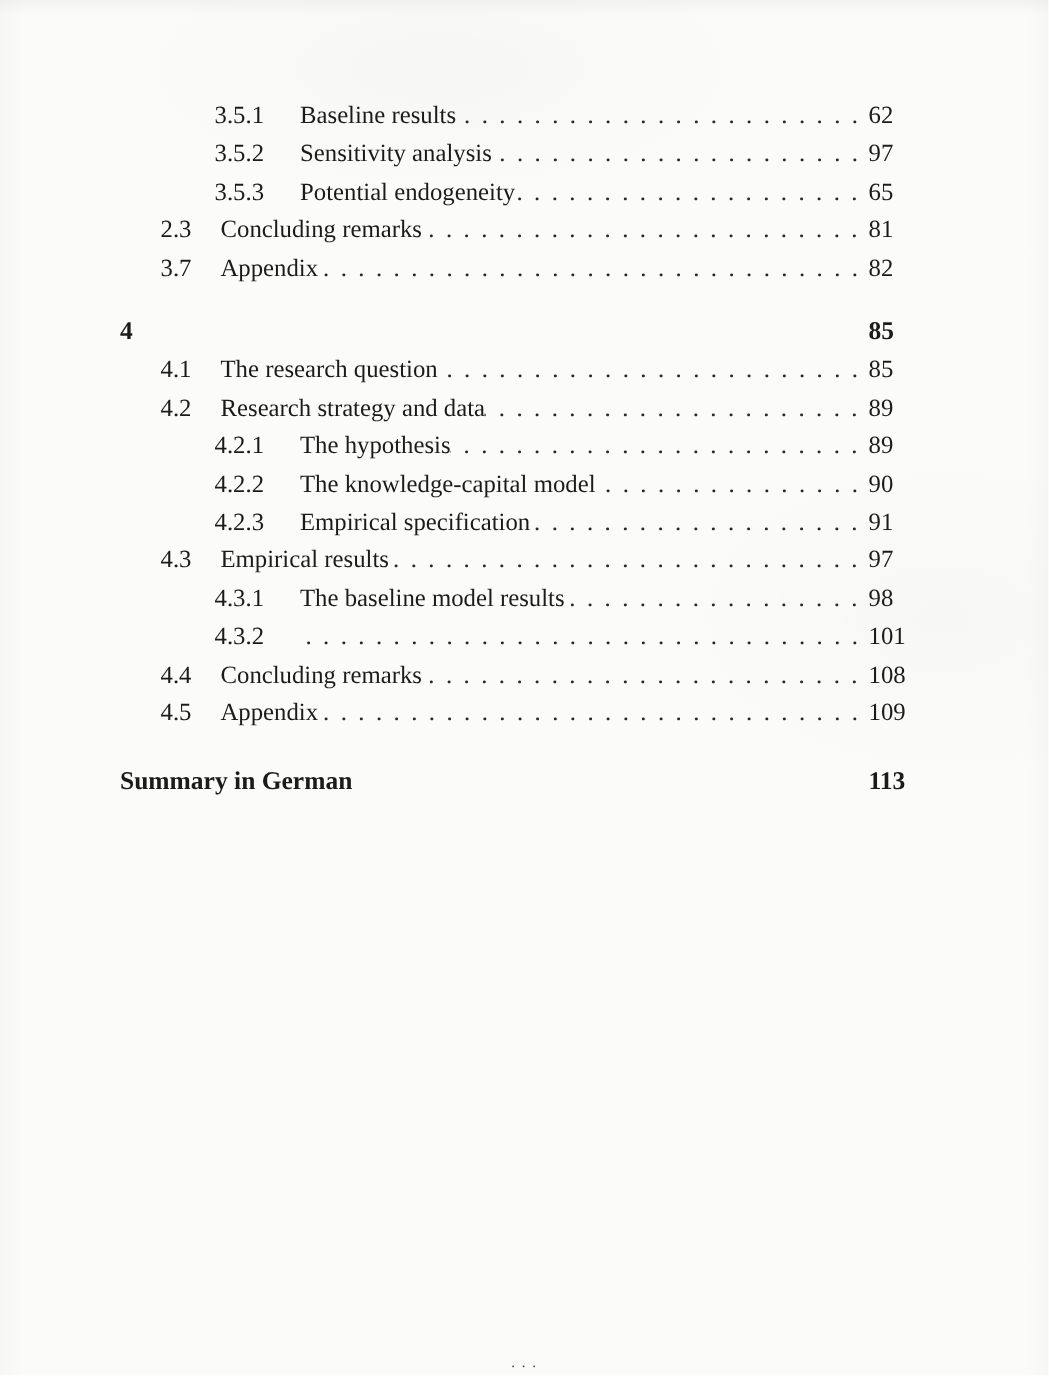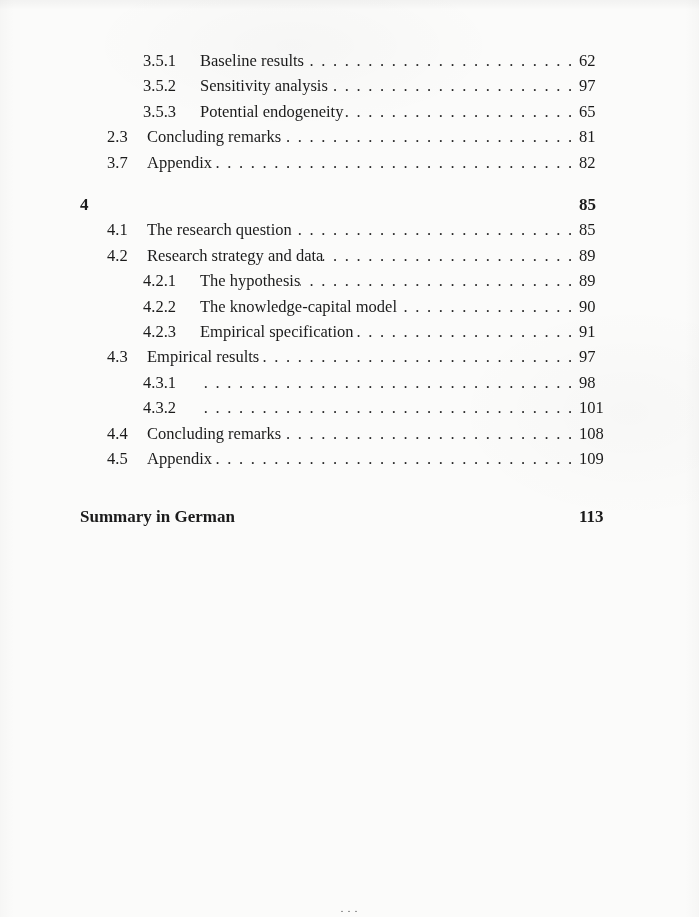--- a/index.html
+++ b/index.html
@@ -22,38 +22,38 @@
     background:
       linear-gradient(180deg, rgba(0,0,0,0.035) 0px, rgba(0,0,0,0.0) 10px),
       radial-gradient(ellipse 300px 120px at 42% 5%, rgba(0,0,0,0.02), rgba(0,0,0,0) 70%),
       radial-gradient(ellipse 260px 160px at 90% 45%, rgba(0,0,0,0.015), rgba(0,0,0,0) 70%),
       linear-gradient(90deg, rgba(0,0,0,0.018) 0px, rgba(0,0,0,0) 14px),
       linear-gradient(270deg, rgba(0,0,0,0.018) 0px, rgba(0,0,0,0) 14px);
     pointer-events: none;
   }
   .toc {
     position: absolute;
-    top: 48px;
+    top: 64px;
     left: 80px;
     right: 90px;
   }
   .row {
     display: flex;
     align-items: baseline;
     line-height: 25.4px;
     font-size: 16.5px;
     white-space: nowrap;
   }
   .row.chapter,
   .row.unnumbered {
     font-weight: bold;
     font-size: 17px;
   }
   .row.chapter { margin-top: 17px; }
-  .row.unnumbered { margin-top: 32px; }
+  .row.unnumbered { margin-top: 20px; }
   .row.section { margin-left: 27px; }
   .row.subsection { margin-left: 63px; }
   .num { flex: 0 0 auto; }
   .chapter .num { width: 28px; }
   .section .num { width: 40px; }
   .subsection .num { width: 57px; }
   .title { flex: 0 0 auto; }
   .leader {
     flex: 1 1 auto;
     overflow: hidden;
@@ -162,20 +162,21 @@
 
     <div class="row section">
       <span class="num">4.3</span>
       <span class="title">Empirical results</span>
       <span class="leader">. . . . . . . . . . . . . . . . . . . . . . . . . . . . . . . . . . . . . . . . . . . . . . . . . . . . . . . . . . . . . . . . . . . . . . </span>
       <span class="pg">97</span>
     </div>
 
     <div class="row subsection">
       <span class="num">4.3.1</span>
+      <span class="title">The baseline model results</span>
       <span class="leader">. . . . . . . . . . . . . . . . . . . . . . . . . . . . . . . . . . . . . . . . . . . . . . . . . . . . . . . . . . . . . . . . . . . . . . </span>
       <span class="pg">98</span>
     </div>
 
     <div class="row subsection">
       <span class="num">4.3.2</span>
       <span class="leader">. . . . . . . . . . . . . . . . . . . . . . . . . . . . . . . . . . . . . . . . . . . . . . . . . . . . . . . . . . . . . . . . . . . . . . </span>
       <span class="pg">101</span>
     </div>
 

